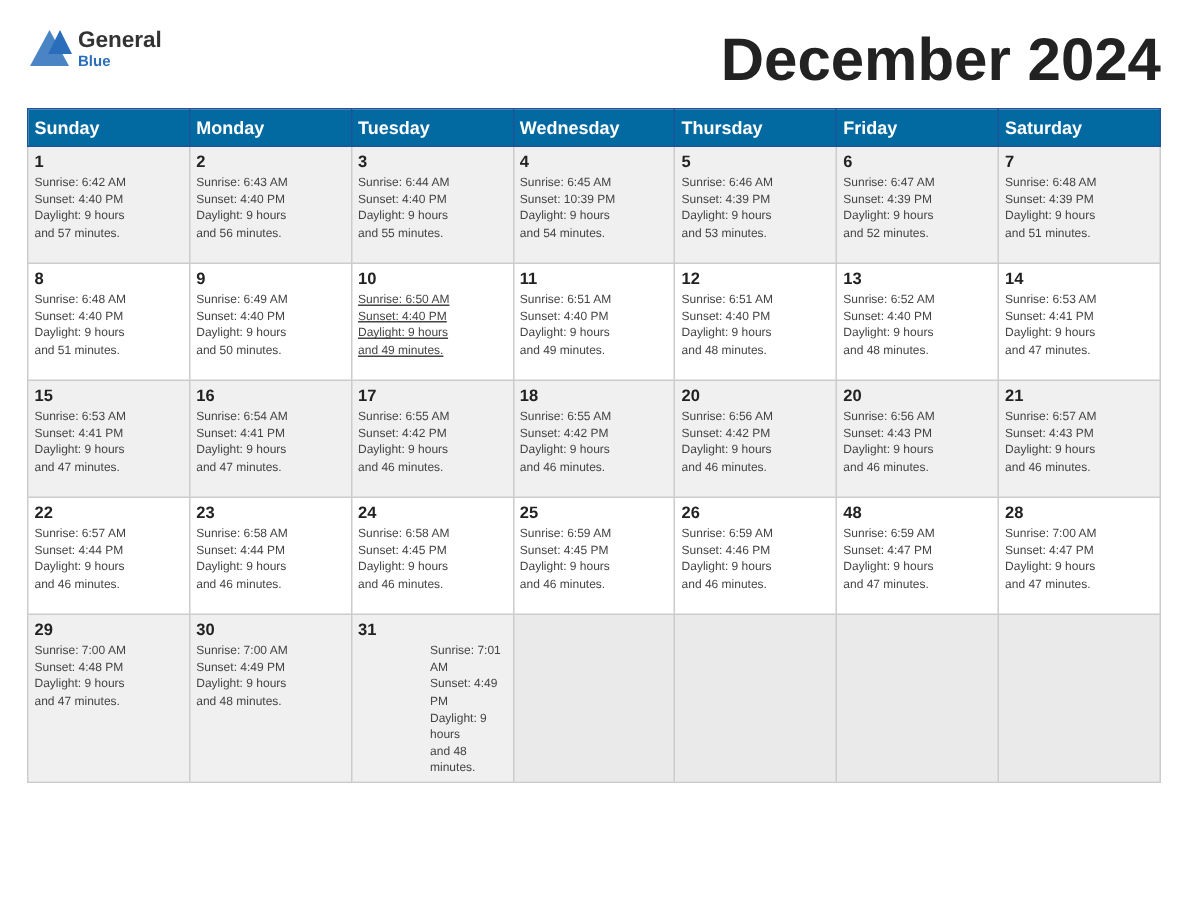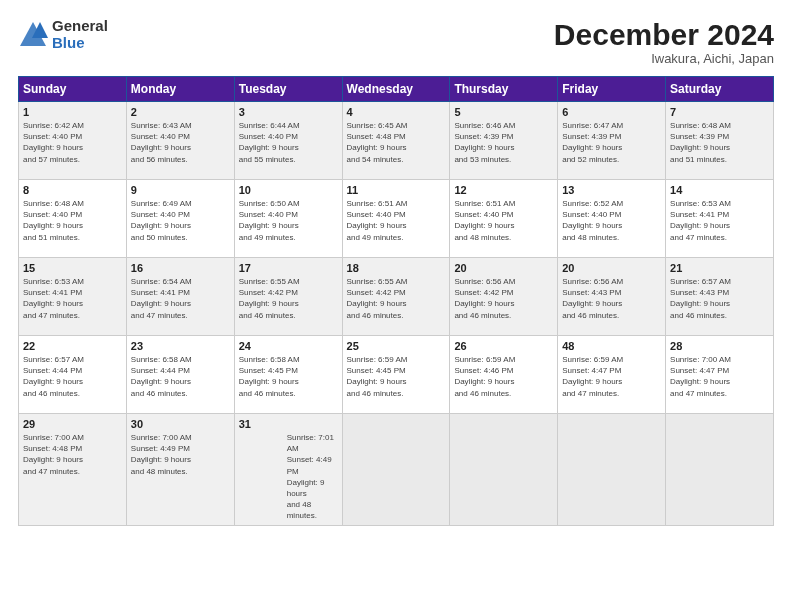--- a/index.html
+++ b/index.html
@@ -32,50 +32,50 @@
       display: flex;
       flex-direction: column;
       line-height: 1.1;
     }
     .logo-general {
       font-size: 15px;
       font-weight: bold;
       color: #333;
     }
     .logo-blue {
-      font-size: 15px;
+      font-size: 10px;
       font-weight: bold;
       color: #2a6ebb;
     }
     .logo-icon {
       width: 30px;
       height: 30px;
     }
     .title-block {
       text-align: right;
     }
     .month-title {
-      font-size: 30px;
+      font-size: 40px;
       font-weight: bold;
       color: #222;
       line-height: 1.1;
     }
     .subtitle {
       font-size: 13px;
       color: #555;
     }
     .calendar {
       flex: 1;
       border: 1px solid #ccc;
       border-collapse: collapse;
       width: 100%;
       table-layout: fixed;
     }
     .calendar th {
-      background: #4c1d95;
+      background: #0369a1;
       color: #fff;
       font-size: 12px;
       font-weight: bold;
       padding: 5px 4px;
       border: 1px solid #1d5499;
       text-align: left;
     }
     .calendar td {
       vertical-align: top;
       border: 1px solid #ccc;
@@ -117,21 +117,20 @@
         <polygon points="15,2 28,26 2,26" fill="#2a6ebb" opacity="0.85"></polygon>
         <polygon points="22,2 30,18 14,18" fill="#2a6ebb"></polygon>
       </svg>
       <div class="logo-text">
         <span class="logo-general">General</span>
         <span class="logo-blue">Blue</span>
       </div>
     </div>
     <div class="title-block">
       <div class="month-title">December 2024</div>
-      <div class="subtitle">Iwakura, Aichi, Japan</div>
     </div>
   </div>
 
   <table class="calendar">
     <thead>
       <tr>
         <th>Sunday</th>
         <th>Monday</th>
         <th>Tuesday</th>
         <th>Wednesday</th>
@@ -159,21 +158,21 @@
           <td>
             <span class="day-num">3</span>
             <div class="day-info" style="white-space: pre-line;">Sunrise: 6:44 AM
 Sunset: 4:40 PM
 Daylight: 9 hours
 and 55 minutes.</div>
           </td>
           <td>
             <span class="day-num">4</span>
             <div class="day-info" style="white-space: pre-line;">Sunrise: 6:45 AM
-Sunset: 4:48 PM
+Sunset: 10:39 PM
 Daylight: 9 hours
 and 54 minutes.</div>
           </td>
           <td>
             <span class="day-num">5</span>
             <div class="day-info" style="white-space: pre-line;">Sunrise: 6:46 AM
 Sunset: 4:39 PM
 Daylight: 9 hours
 and 53 minutes.</div>
           </td>
@@ -202,21 +201,21 @@
           </td>
           <td>
             <span class="day-num">9</span>
             <div class="day-info" style="white-space: pre-line;">Sunrise: 6:49 AM
 Sunset: 4:40 PM
 Daylight: 9 hours
 and 50 minutes.</div>
           </td>
           <td>
             <span class="day-num">10</span>
-            <div class="day-info" style="white-space: pre-line;">Sunrise: 6:50 AM
+            <div class="day-info" style="white-space: pre-line; text-decoration: underline;">Sunrise: 6:50 AM
 Sunset: 4:40 PM
 Daylight: 9 hours
 and 49 minutes.</div>
           </td>
           <td>
             <span class="day-num">11</span>
             <div class="day-info" style="white-space: pre-line;">Sunrise: 6:51 AM
 Sunset: 4:40 PM
 Daylight: 9 hours
 and 49 minutes.</div>

